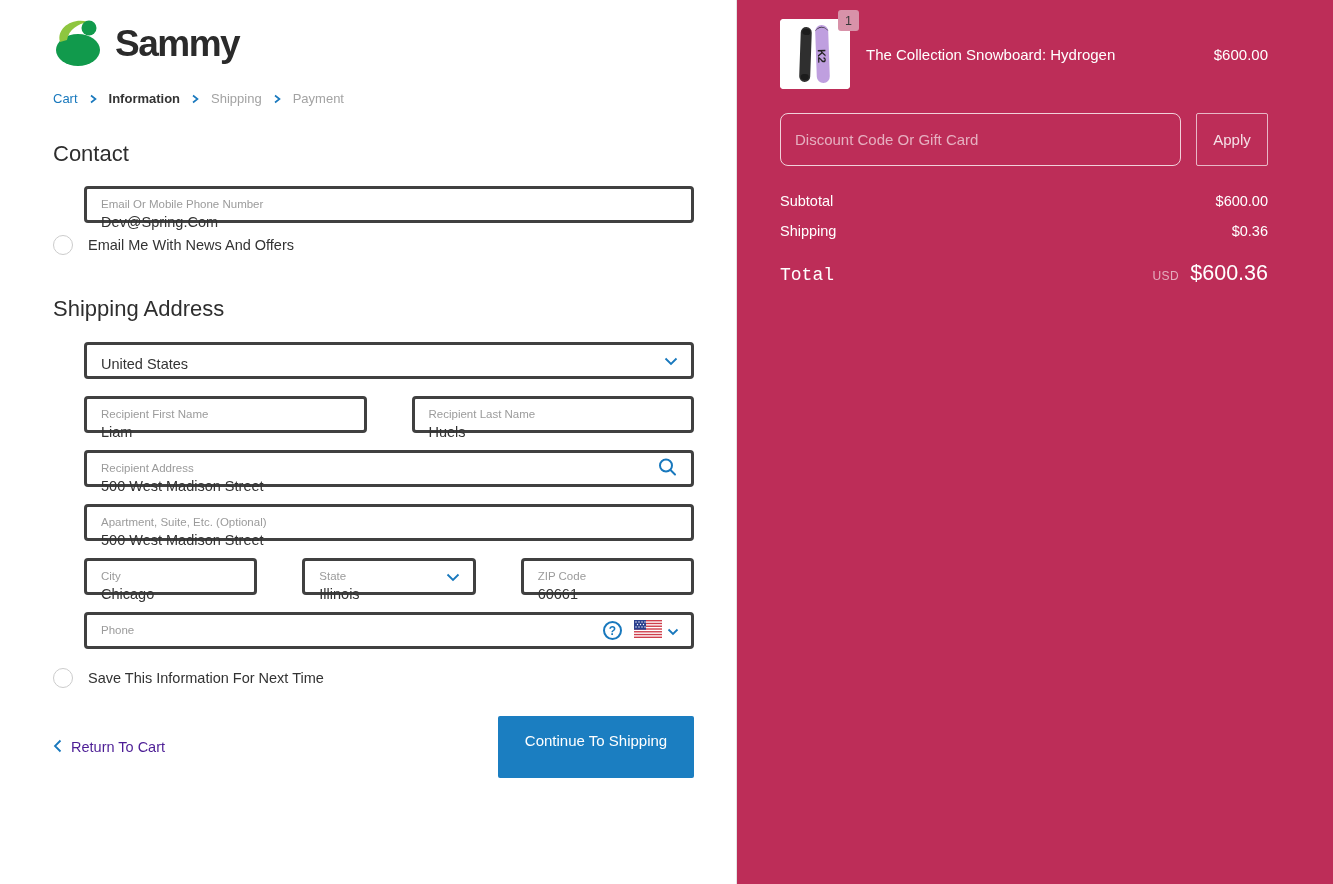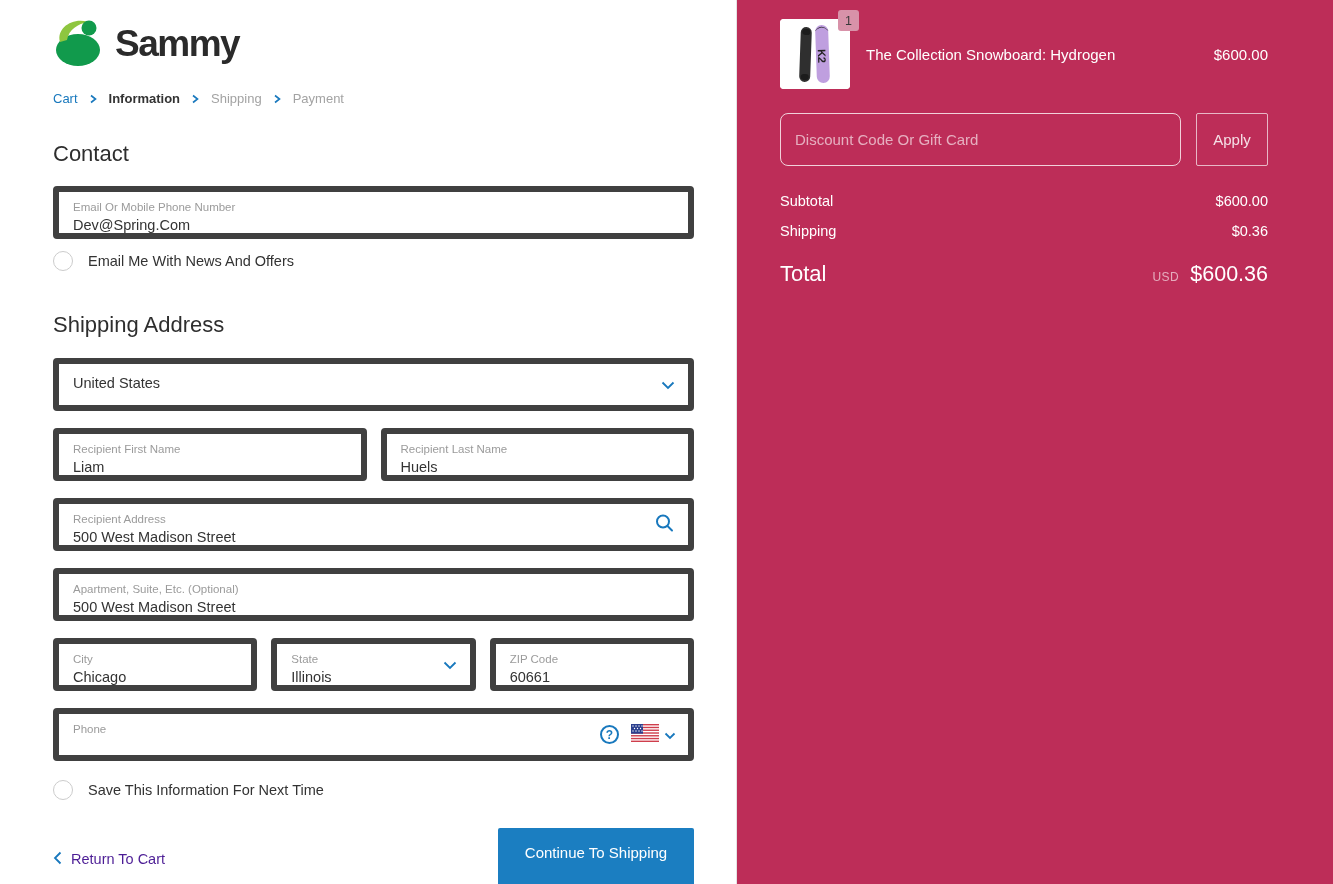--- a/index.html
+++ b/index.html
@@ -33,23 +33,24 @@
   .crumb-sep { display: flex; align-items: center; }
 
   h2.section-heading {
     font-size: 22px; font-weight: 400; color: #2e2e2e;
   }
   .heading-contact { margin-top: 35px; }
   .heading-shipping { margin-top: 41px; }
 
   .field {
     position: relative;
-    border: 6px solid #404040; border-radius: 4px;
-    height: 53px; padding: 8px 14px 0 14px;
+    border: 3px solid #404040; border-radius: 4px;
+    height: 37px; padding: 8px 14px 0 14px;
     background: #fff;
+    margin-left: 31px;
   }
   .field .f-label {
     display: block; font-size: 11.5px; color: #9b9b9b;
     line-height: 14px; white-space: nowrap;
   }
   .field input.f-input, .field .f-value {
     width: 100%; border: none; outline: none; background: transparent;
     font-family: "Liberation Sans", sans-serif;
     font-size: 14.5px; color: #333; line-height: 22px; height: 22px;
     padding: 0; display: block; text-align: left;
@@ -147,21 +148,21 @@
     font-family: "Liberation Sans", sans-serif;
     font-size: 15px; cursor: pointer;
   }
 
   .totals { margin-top: 27px; }
   .t-row {
     display: flex; justify-content: space-between; align-items: center;
     margin-bottom: 14px; font-size: 14.5px;
   }
   .t-row-total { margin-top: 22px; align-items: baseline; }
-  .t-total-label { font-size: 22px; }
+  .t-total-label { font-size: 18px; font-family: Liberation Mono, monospace; }
   .t-total-right { display: flex; align-items: baseline; gap: 11px; }
   .t-currency { font-size: 12px; color: rgba(255,255,255,0.6); letter-spacing: 0.5px; }
   .t-total-amount { font-size: 21.5px; }
 </style>
 </head>
 <body>
 
 <div class="page">
 
   <main class="left">

